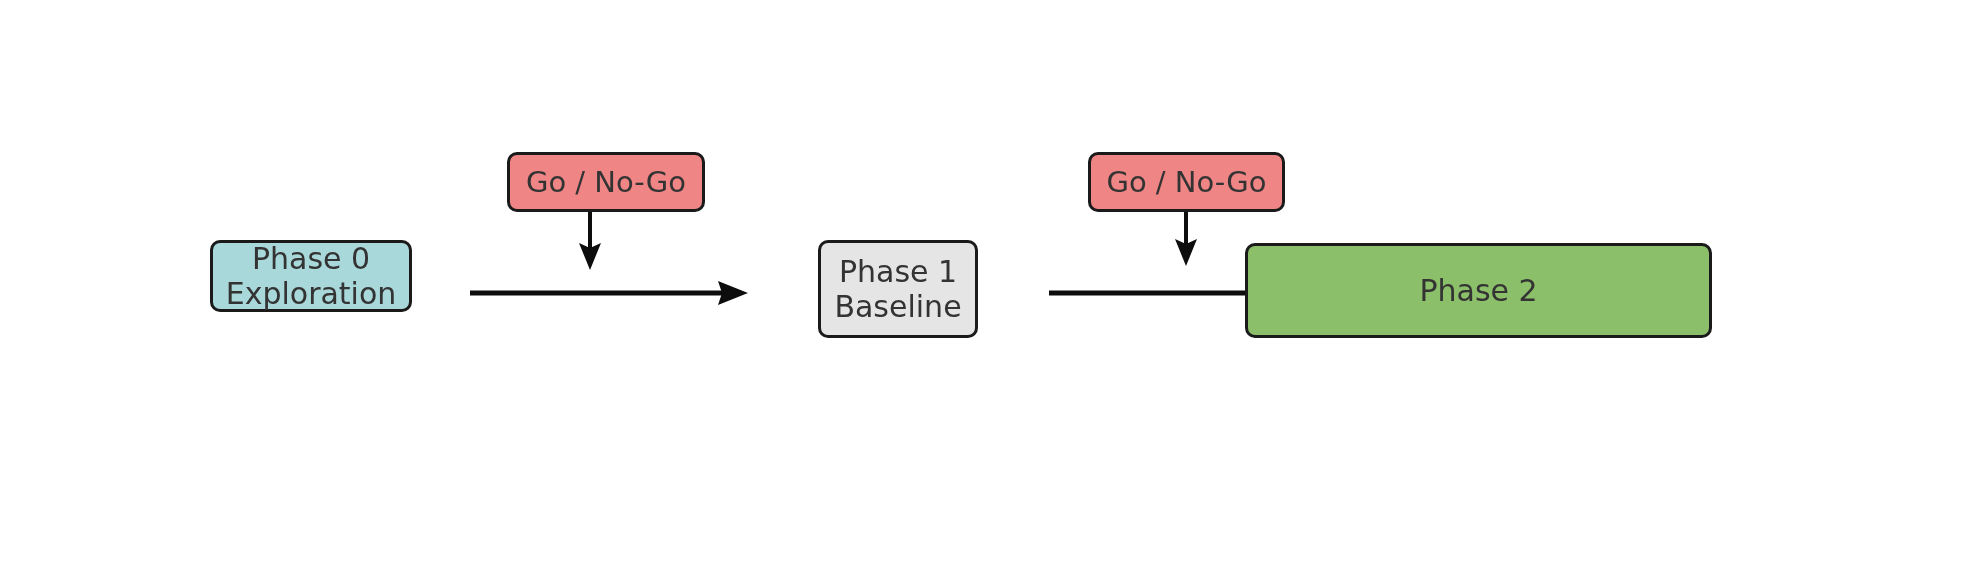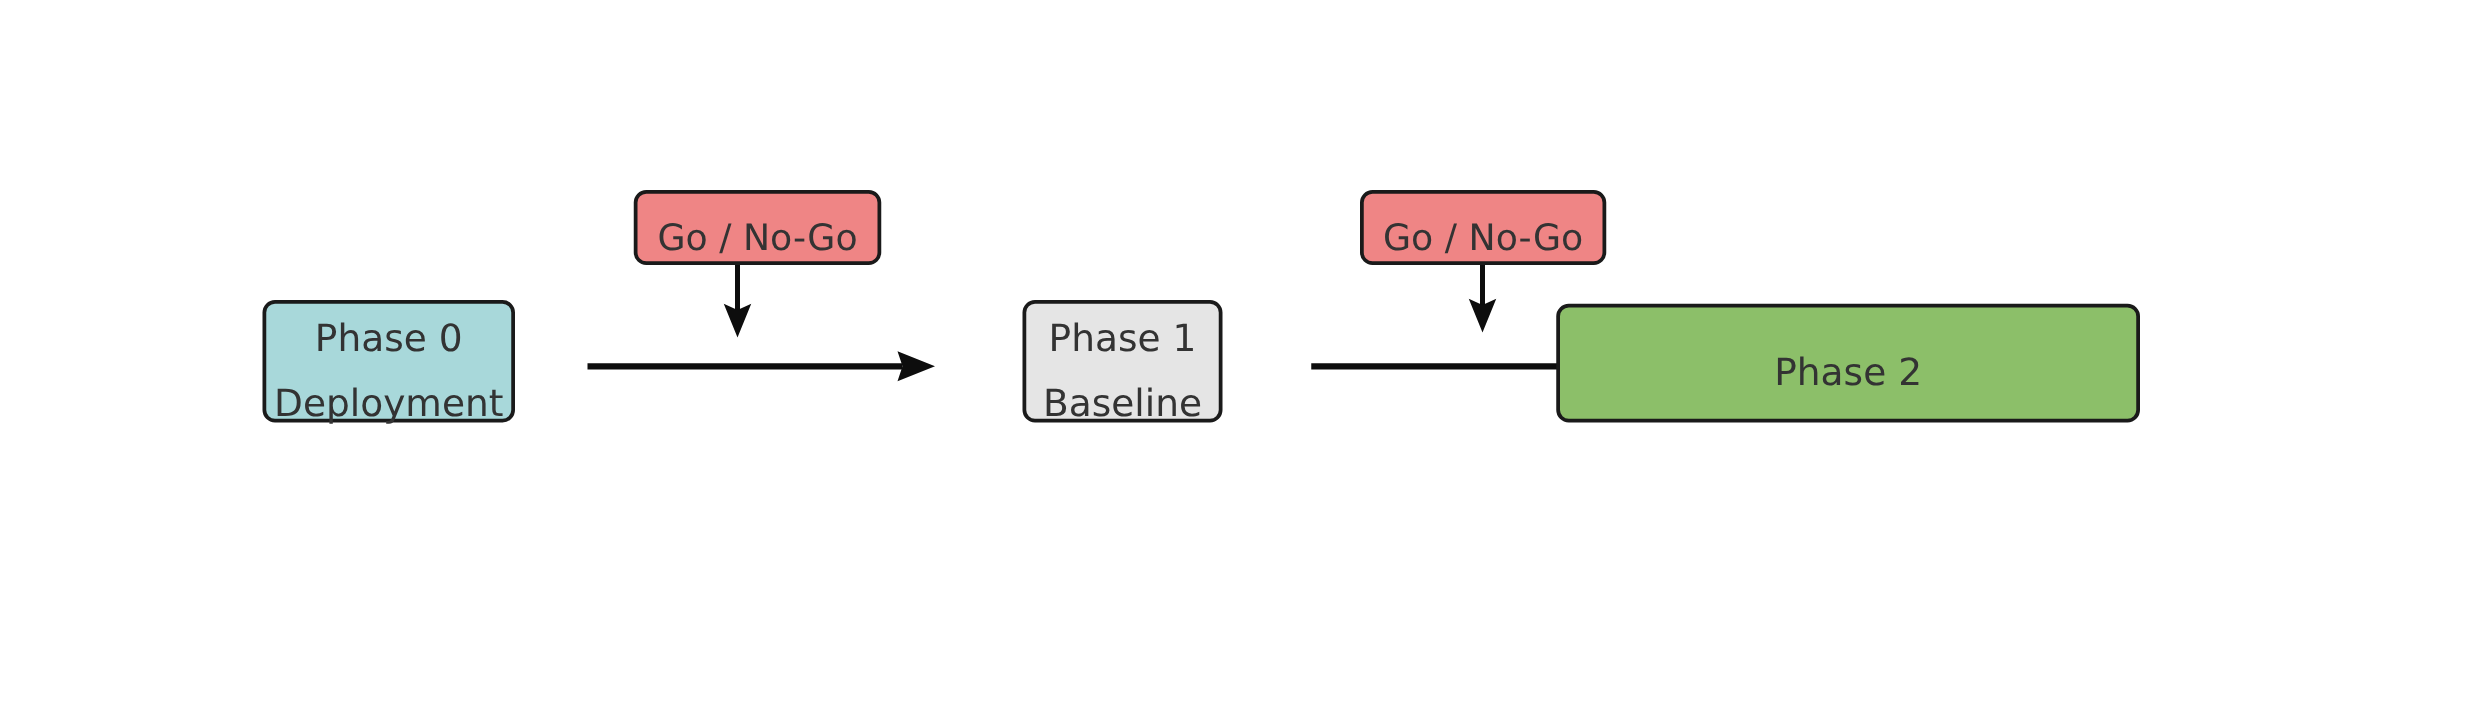--- a/index.html
+++ b/index.html
@@ -28,27 +28,26 @@
     align-items: center;
     justify-content: center;
     color: #333333;
     text-align: center;
     line-height: 1.18;
     white-space: nowrap;
   }
   .node .line1,
   .node .line2 {
     display: block;
-    margin-top: 17px;
   }
 
   
   #node-phase0 {
     left: 210px;  top: 240px;
-    width: 202px; height: 98px;
+    width: 202px; height: 72px;
     font-size: 30px;
   }
   #node-phase1 {
     left: 818px;  top: 240px;
     width: 160px; height: 98px;
     font-size: 30px;
   }
   #node-phase2 {
     left: 1245px; top: 243px;
     width: 467px; height: 95px;
@@ -127,21 +126,21 @@
   <div class="node" id="node-gate-1" style="background-color: rgb(239, 133, 133); color: rgb(51, 51, 51); border-color: rgb(26, 26, 26);">
     <span class="line1">Go / No-Go</span>
   </div>
 
   <div class="node" id="node-gate-2" style="background-color: rgb(239, 133, 133); color: rgb(51, 51, 51); border-color: rgb(26, 26, 26);">
     <span class="line1">Go / No-Go</span>
   </div>
 
   <div class="node" id="node-phase0" style="background-color: rgb(168, 216, 218); color: rgb(51, 51, 51); border-color: rgb(26, 26, 26);">
     <span class="line1">Phase 0</span>
-    <span class="line2">Deployment</span>
+    <span class="line2">Exploration</span>
   </div>
 
   <div class="node" id="node-phase1" style="background-color: #e5e5e5; color: rgb(51, 51, 51); border-color: rgb(26, 26, 26);">
     <span class="line1">Phase 1</span>
     <span class="line2">Baseline</span>
   </div>
 
   <div class="node" id="node-phase2" style="background-color: rgb(140, 191, 105); color: rgb(51, 51, 51); border-color: rgb(26, 26, 26); gap: 44px;">
     <span class="line1">Phase 2</span>
   </div>

